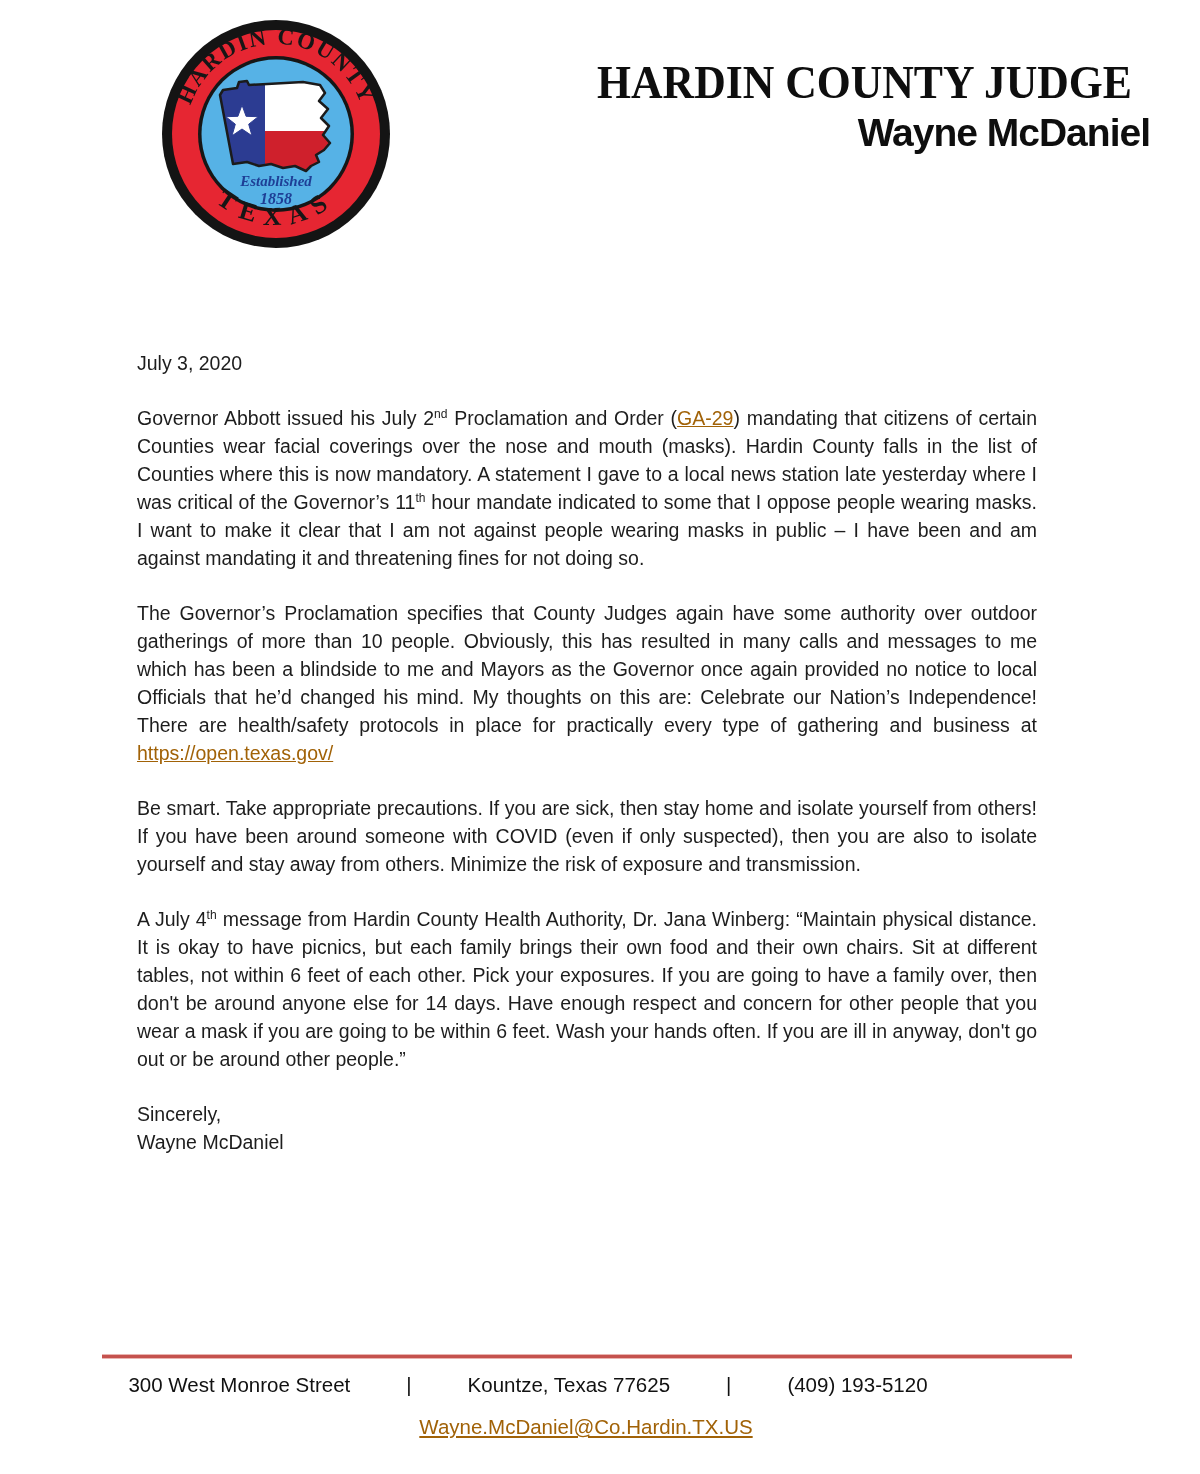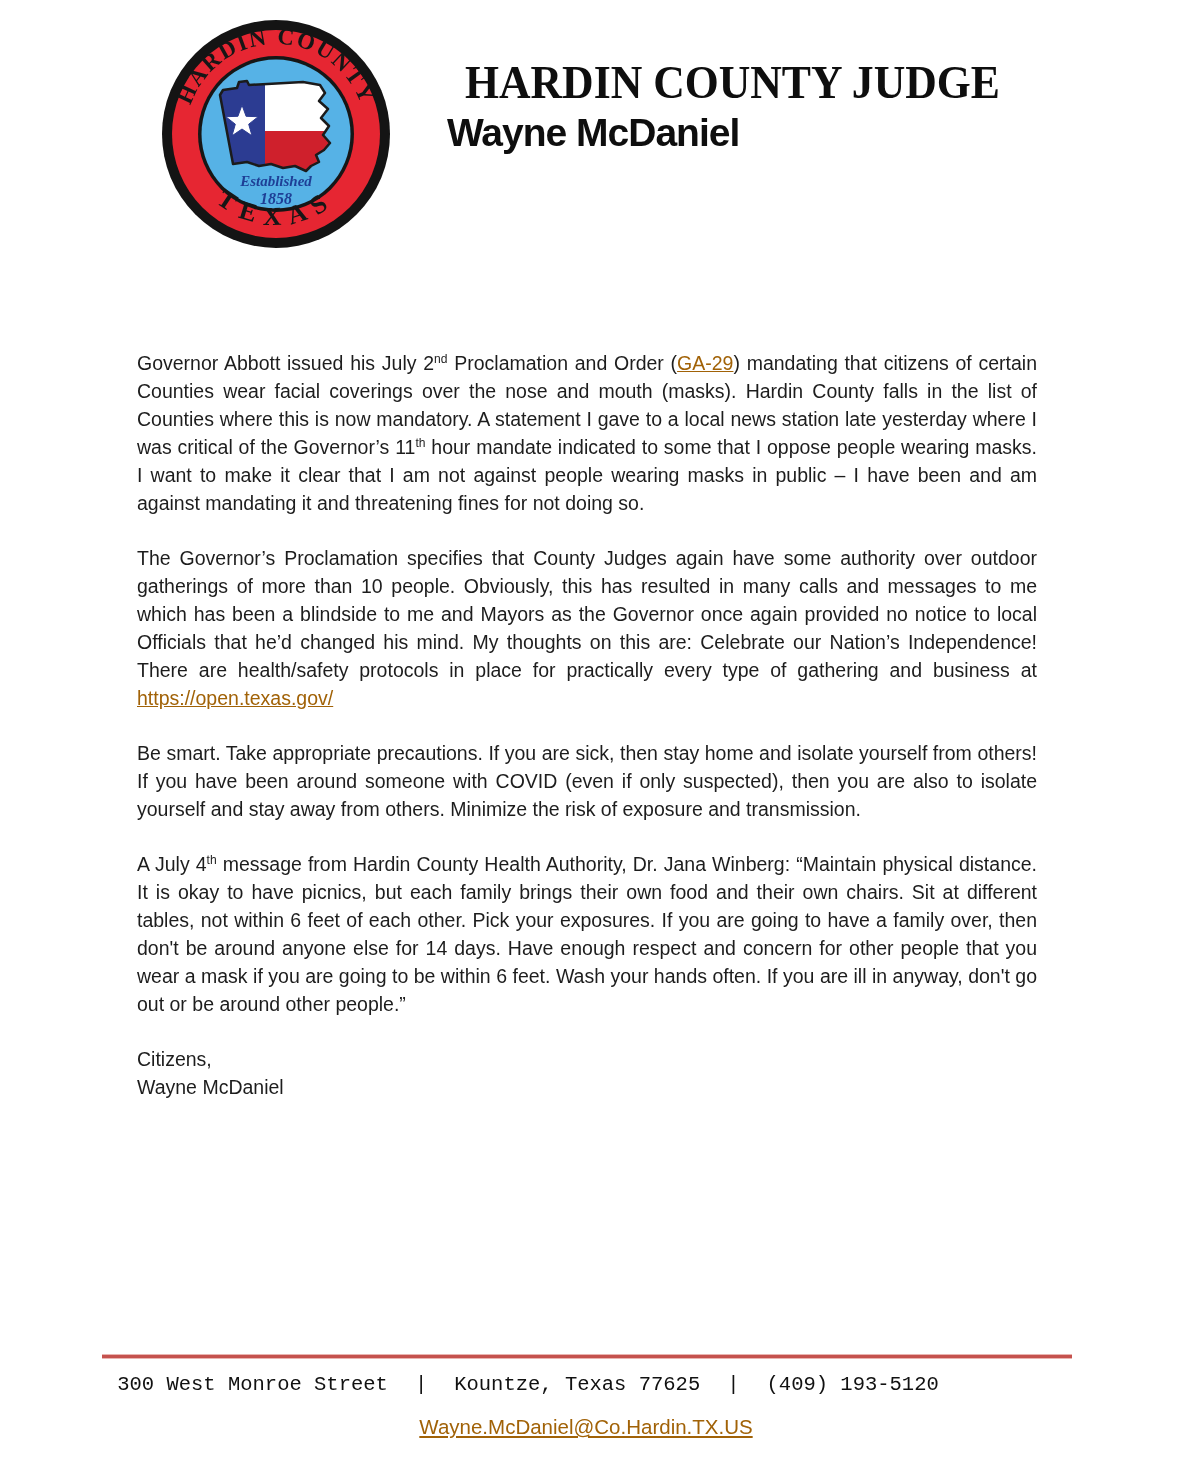--- a/index.html
+++ b/index.html
@@ -3,21 +3,21 @@
 <meta charset="utf-8">
 <style>
   html,body { margin:0; padding:0; background:#ffffff; }
   .page {
     position:relative; width:1200px; height:1474px; background:#ffffff;
     font-family:"Liberation Sans", sans-serif; color:#1d1d1d; overflow:hidden;
   }
   
   .logo-box { position:absolute; left:70px; top:6px; width:272px; height:250px; background:#ffffff; }
   .seal-svg { position:absolute; left:90px; top:12px; }
-  .header-block { position:absolute; left:447px; top:56px; width:720px; text-align:left; }
+  .header-block { position:absolute; left:430px; top:56px; width:720px; text-align:right; }
   .page-title {
     font-family:"Liberation Serif", serif; font-weight:bold; font-size:46px;
     line-height:54px; color:#0e0e0e; transform:scaleX(.95); transform-origin:center;
     white-space:nowrap;
   }
   .page-subtitle {
     font-family:"Liberation Sans", sans-serif; font-weight:bold; font-size:39px;
     line-height:46px; color:#0e0e0e; letter-spacing:-1px; white-space:nowrap;
   }
   
@@ -29,22 +29,22 @@
   .letter-body p.closing-block { margin:3px 0 0 0; text-align:left; }
   .letter-body sup { font-size:0.62em; line-height:0;margin-top:24px; }
   a.doc-link { color:#a16207; text-decoration:underline; cursor:pointer; }
   
   .footer-rule {
     position:absolute; left:102px; top:1355px; width:970px; height:3px;
     background:#c5524e; box-shadow:0 1px 0 #eab4b0, 0 -1px 0 #eab4b0;
   }
   .footer-row {
     position:absolute; left:0; top:1373px; width:1056px;
-    display:flex; justify-content:center; align-items:baseline; gap:27px;
-    font-size:20.5px; color:#111111;font-family:Liberation Mono, monospace;
+    display:flex; justify-content:center; align-items:baseline; gap:56px;
+    font-size:20.5px; color:#111111;
   }
   .footer-email-row {
     position:absolute; left:0; top:1415px; width:1172px; text-align:center;
     font-size:20.5px;
   }
 </style>
 </head>
 <body>
 
 <div class="page">
@@ -88,26 +88,27 @@
       <text x="116" y="186" text-anchor="middle" font-family="Liberation Serif, serif" font-style="italic" font-weight="bold" font-size="16" fill="#1e3f96">1858</text>
     </svg>
   </div>
 
   <div class="header-block">
     <div class="page-title">HARDIN COUNTY JUDGE</div>
     <div class="page-subtitle">Wayne McDaniel</div>
   </div>
 
   <div class="letter-body">
+    <p>July 3, 2020</p>
     <p><span>Governor Abbott issued his July 2</span><sup>nd</sup><span> Proclamation and Order (</span><a class="doc-link" href="#">GA-29</a><span>) mandating that citizens of certain Counties wear facial coverings over the nose and mouth (masks). Hardin County falls in the list of Counties where this is now mandatory. A statement I gave to a local news station late yesterday where I was critical of the Governor’s 11</span><sup>th</sup><span> hour mandate indicated to some that I oppose people wearing masks. I want to make it clear that I am not against people wearing masks in public – I have been and am against mandating it and threatening fines for not doing so.</span></p>
     <p><span>The Governor’s Proclamation specifies that County Judges again have some authority over outdoor gatherings of more than 10 people. Obviously, this has resulted in many calls and messages to me which has been a blindside to me and Mayors as the Governor once again provided no notice to local Officials that he’d changed his mind. My thoughts on this are: Celebrate our Nation’s Independence! There are health/safety protocols in place for practically every type of gathering and business at </span><a class="doc-link" href="#">https://open.texas.gov/</a></p>
     <p><span>Be smart. Take appropriate precautions. If you are sick, then stay home and isolate yourself from others! If you have been around someone with COVID (even if only suspected), then you are also to isolate yourself and stay away from others. Minimize the risk of exposure and transmission.</span></p>
     <p><span>A July 4</span><sup>th</sup><span> message from Hardin County Health Authority, Dr. Jana Winberg: “Maintain physical distance. It is okay to have picnics, but each family brings their own food and their own chairs. Sit at different tables, not within 6 feet of each other. Pick your exposures. If you are going to have a family over, then don't be around anyone else for 14 days. Have enough respect and concern for other people that you wear a mask if you are going to be within 6 feet. Wash your hands often. If you are ill in anyway, don't go out or be around other people.”</span></p>
     <p class="closing-block">
-      <span>Citizens,</span><br>
+      <span>Sincerely,</span><br>
       <span>Wayne McDaniel</span>
     </p>
   </div>
 
   <div class="footer-rule"></div>
   <div class="footer-row">
     <span>300 West Monroe Street</span>
     <span>|</span>
     <span>Kountze, Texas 77625</span>
     <span>|</span>

